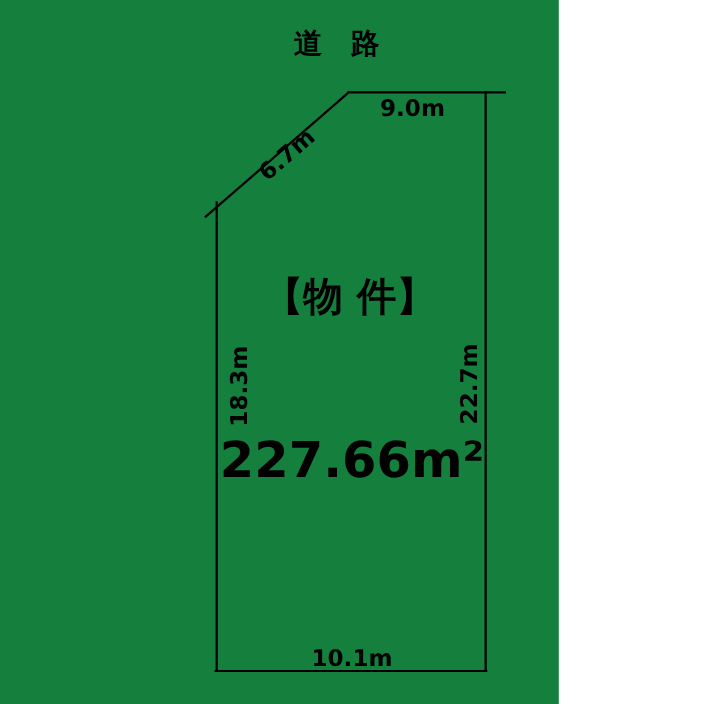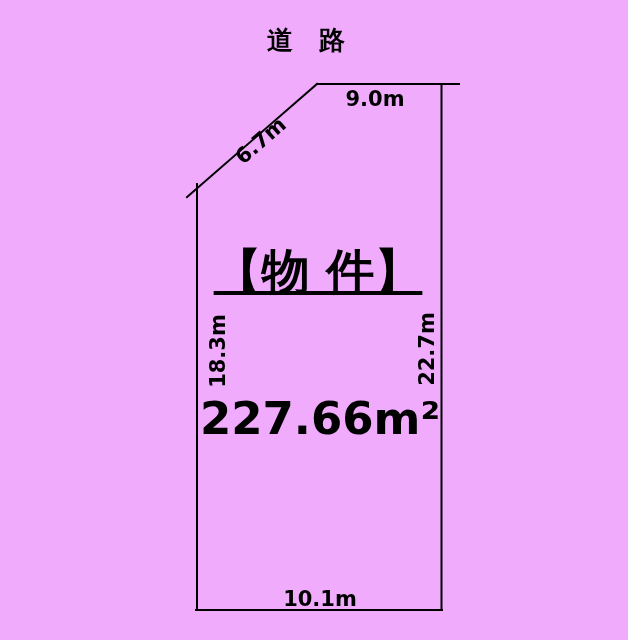--- a/index.html
+++ b/index.html
@@ -2,23 +2,23 @@
 <html><head>
 <meta charset="utf-8">
 <style>
   html, body {
     margin: 0;
     padding: 0;
     background: #ffffff;
   }
   .stage {
     position: relative;
-    width: 628px;
+    width: 508px;
     height: 640px;
-    background: #f0abfc;
+    background: #15803d;
     color: #000000;
     font-family: "DejaVu Sans", "Liberation Sans", sans-serif;
     overflow: hidden;
   }
   .stage svg {
     position: absolute;
     left: 0;
     top: 0;
   }
   .label {
@@ -28,21 +28,21 @@
     line-height: 1;
     transform: translate(-50%, -50%);
   }
   .road       { left: 306px; top: 40px;  font-size: 26px; }
   .dim        { font-size: 21px; }
   .dim-top    { left: 375px; top: 99px;  }
   .dim-diag   { left: 261px; top: 141px; transform: translate(-50%, -50%) rotate(-41deg); }
   .dim-left   { left: 218px; top: 351px; transform: translate(-50%, -50%) rotate(-90deg); }
   .dim-right  { left: 427px; top: 349px; transform: translate(-50%, -50%) rotate(-90deg); }
   .dim-bottom { left: 320px; top: 599px; }
-  .title      { left: 318px; top: 271px; font-size: 48px; text-decoration: underline; }
+  .title      { left: 318px; top: 271px; font-size: 36px; }
   .area-sqm   { left: 320px; top: 418px; font-size: 45px; }
   .area-tsubo { left: 321px; top: 507px; font-size: 38px; }
 </style>
 </head>
 <body>
 
 <div class="stage">
 
   <div class="label road">道　路</div>
 

